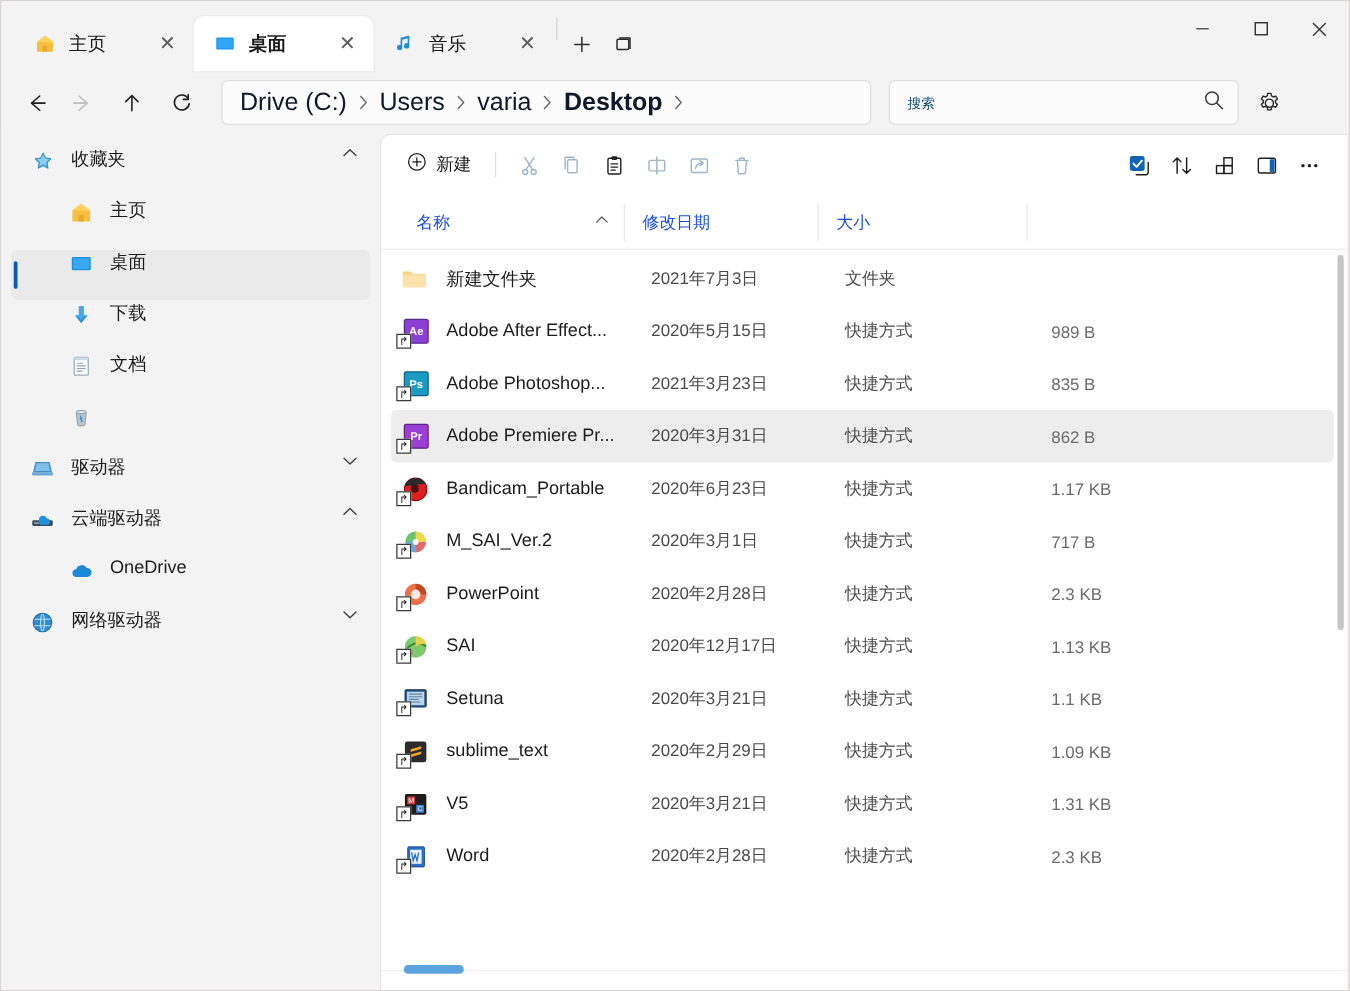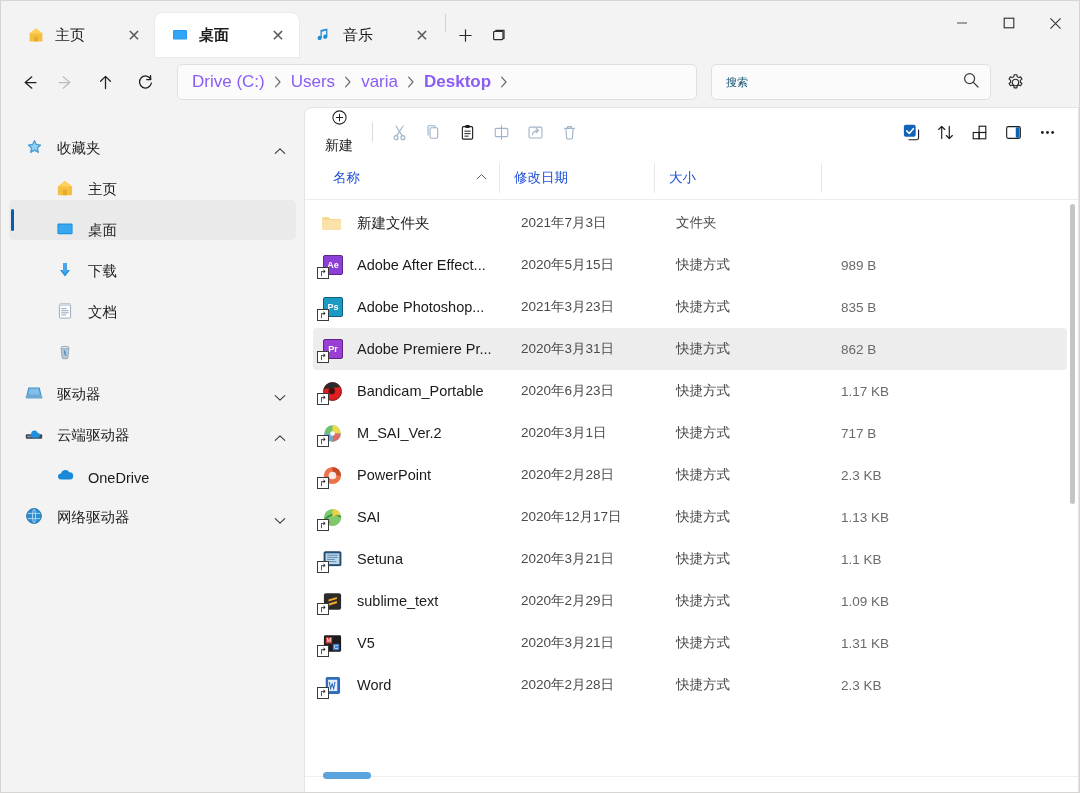--- a/index.html
+++ b/index.html
@@ -109,22 +109,22 @@
     margin-left: 14px;
     background: #fbfbfb;
     border: 1px solid #e1dfdd;
     border-radius: 5px;
     display: flex;
     align-items: center;
     padding: 0 10px;
     max-width: 520px;
   }
   .crumb {
-    font-size: 17px;
-    color: #8b5cf6;
+    font-size: 20px;
+    color: #0f172a;
     padding: 2px 4px;
     white-space: nowrap;
   }
   .crumb.current { font-weight: bold; }
   .crumb-sep {
     color: #6a6a6a;
     font-size: 12px;
     padding: 0 5px;
     display: flex; align-items: center;
   }
@@ -155,21 +155,21 @@
   
   .sidebar {
     width: 303px;
     flex: 0 0 303px;
     background: #f3f3f3;
     padding-top: 10px;
     overflow: hidden;
   }
   .navitem {
     display: flex;
-    align-items: flex-end;
+    align-items: flex-start;
     height: 40px;
     margin: 1px 8px;
     border-radius: 5px;
     padding-right: 10px;
     position: relative;
   }
   .navitem.selected { background: #eaeaea; }
   .navitem .selbar {
     position: absolute; left: 2px; top: 9px;
     width: 3px; height: 22px; border-radius: 2px;
@@ -212,21 +212,21 @@
     height: 34px;
     min-width: 34px;
     display: flex; align-items: center; justify-content: center;
     border-radius: 5px;
     color: #1f1f1f;
     padding: 0 6px;
     gap: 7px;
   }
   .tbtn .tlabel { font-size: 14px; color: #1b1b1b; white-space: nowrap; }
   .tbtn.dim { color: #9fb4c9; }
-  .tbtn.wide { padding: 0 10px 0 6px; flex-direction: column; }
+  .tbtn.wide { padding: 0 10px 0 6px; }
   .tdiv { width: 1px; height: 20px; background: #dcdcdc; margin: 0 9px; }
   .tspacer { flex: 1 1 auto; }
 
   
   .colhead {
     display: flex;
     height: 44px;
     align-items: center;
     padding-left: 14px;
     border-bottom: 1px solid #ededed;

